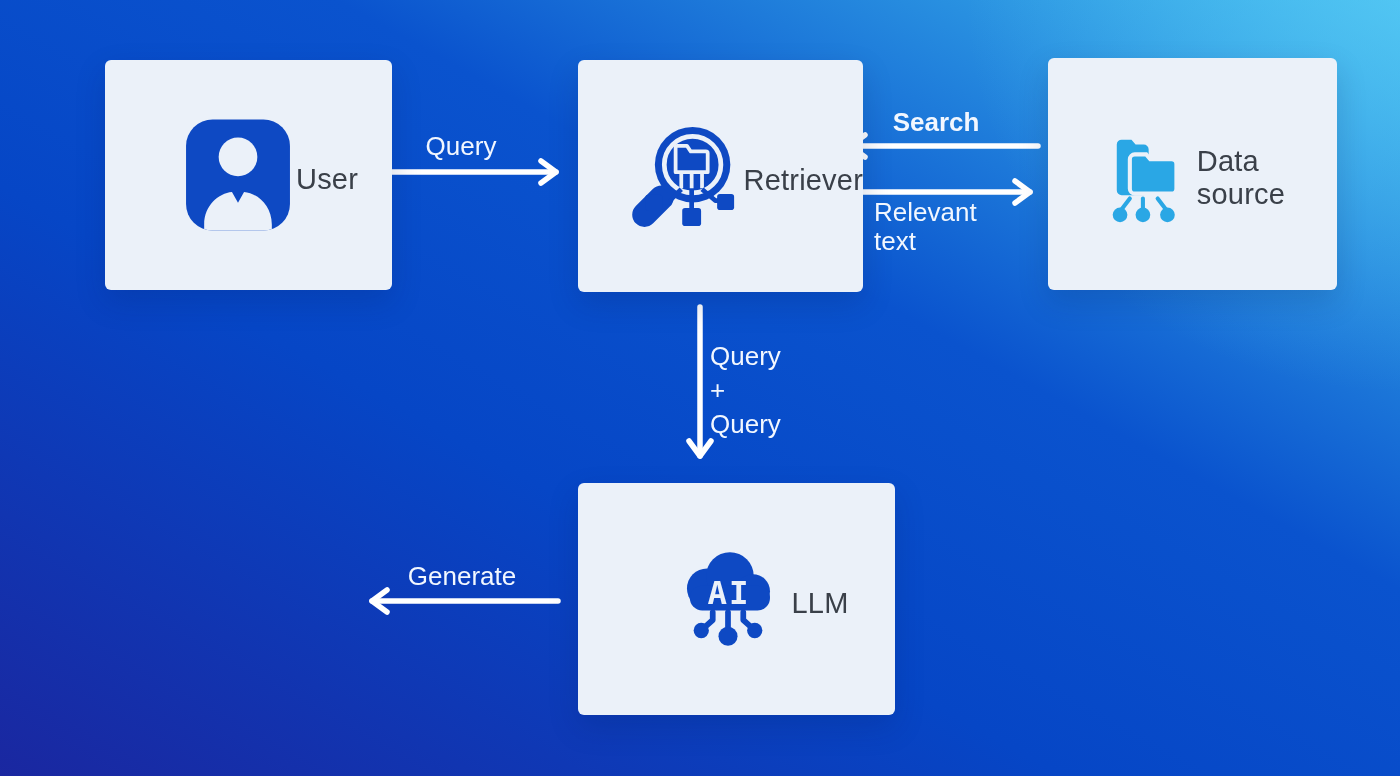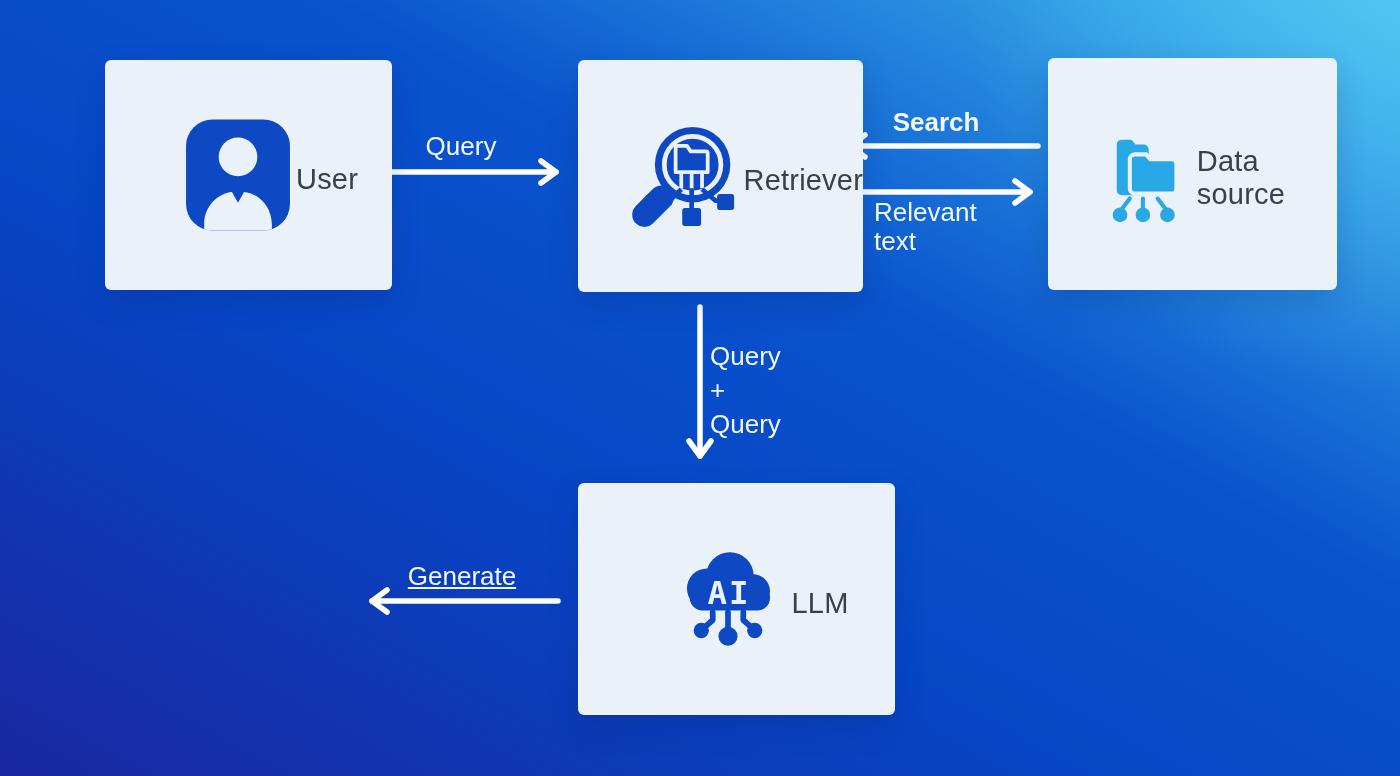--- a/index.html
+++ b/index.html
@@ -26,21 +26,21 @@
   #node-llm{left:578px;top:483px;width:276px;height:232px;}
   .edges{position:absolute;left:0;top:0;width:1400px;height:776px;pointer-events:none;}
   .edge-label{
     position:absolute;color:#f2f7ff;font-size:26px;font-weight:500;white-space:nowrap;
   }
   .lbl-query{left:461px;top:131px;transform:translateX(-50%);}
   .lbl-search{left:936px;top:107px;transform:translateX(-50%);font-weight:bold;}
   .lbl-relevant{left:936px;top:198px;transform:translateX(-50%);
     white-space:normal;width:124px;text-align:left;line-height:1.12;}
   .lbl-querytext{left:710px;top:340px;line-height:1.3;white-space:normal;}
-  .lbl-generate{left:462px;top:561px;transform:translateX(-50%);text-decoration:underline;}
+  .lbl-generate{left:462px;top:561px;transform:translateX(-50%);}
 </style>
 </head>
 <body>
 
 <div class="canvas">
 
   <svg class="edges" viewBox="0 0 1400 776">
     <defs>
       <marker id="chev" viewBox="0 0 30 30" refX="21" refY="15" markerWidth="30" markerHeight="30" markerUnits="userSpaceOnUse" orient="auto">
         <path d="M6 4 L21 15 L6 26" fill="none" stroke="#ffffff" stroke-width="5.5" stroke-linecap="round" stroke-linejoin="round"></path>

